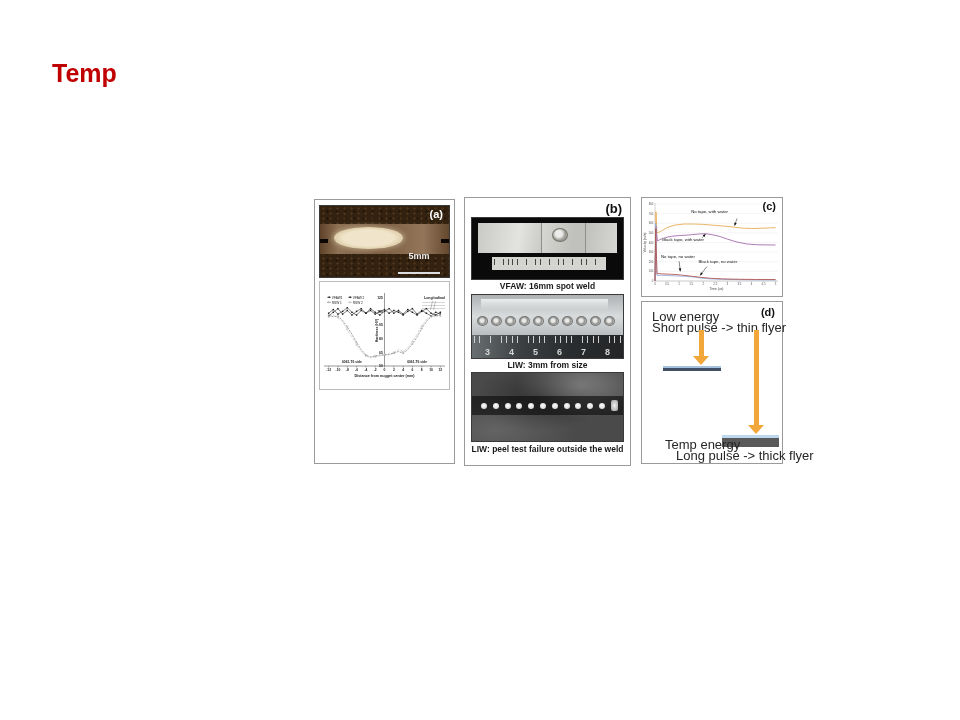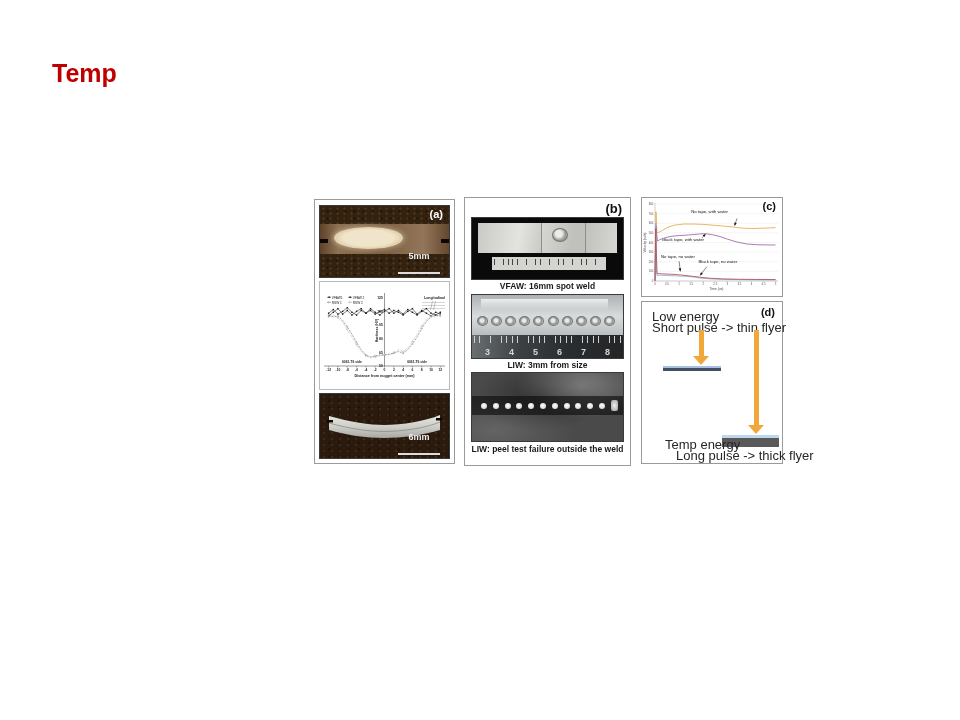--- a/index.html
+++ b/index.html
@@ -247,36 +247,20 @@
           <circle cx="55.19230769230769" cy="74.8974358974359" r="0.6" fill="#fff" stroke="#767676" stroke-width="0.3"></circle>
           <circle cx="64.5" cy="72.16666666666667" r="0.6" fill="#fff" stroke="#767676" stroke-width="0.3"></circle>
           <circle cx="73.8076923076923" cy="70.34615384615384" r="0.6" fill="#fff" stroke="#767676" stroke-width="0.3"></circle>
           <circle cx="83.11538461538461" cy="69.43589743589743" r="0.6" fill="#fff" stroke="#767676" stroke-width="0.3"></circle>
           <circle cx="92.42307692307692" cy="59.42307692307692" r="0.6" fill="#fff" stroke="#767676" stroke-width="0.3"></circle>
           <circle cx="101.73076923076923" cy="43.94871794871795" r="0.6" fill="#fff" stroke="#767676" stroke-width="0.3"></circle>
           <circle cx="111.03846153846153" cy="33.93589743589743" r="0.6" fill="#fff" stroke="#767676" stroke-width="0.3"></circle>
           <circle cx="120.34615384615385" cy="33.02564102564102" r="0.6" fill="#fff" stroke="#767676" stroke-width="0.3"></circle>
         </svg>
     </div>
-    <div class="photo photo-a3">
-      <svg width="129" height="64" viewBox="0 0 129 64">
-        <defs>
-          <linearGradient id="stripGrad" x1="0" y1="0" x2="0" y2="1">
-            <stop offset="0" stop-color="#e6e6e2"></stop>
-            <stop offset="0.5" stop-color="#cfcfc9"></stop>
-            <stop offset="1" stop-color="#a9a9a3"></stop>
-          </linearGradient>
-        </defs>
-        <path d="M9,22 C30,28 50,31 64,31 C82,31 106,27 120,21 L120,36 C104,41 82,44 64,44 C46,44 26,41 9,36 Z" fill="url(#stripGrad)"></path>
-        <path d="M9,29 C30,35 50,37.5 64,37.5 C82,37.5 106,34 120,28" stroke="#8e8e88" stroke-width="0.8" fill="none"></path>
-        <rect x="7" y="26" width="6" height="2.5" fill="#0d0704"></rect>
-        <rect x="116" y="24" width="6" height="2.5" fill="#0d0704"></rect>
-      </svg>
-      <div class="scale-tag">6mm</div>
-    </div>
   </div>
 
   <div class="panel panel-b">
     <span class="p-label b-label">(b)</span>
 
     <div class="photo photo-b1">
       <div class="b1-plate">
         <div class="b1-patch"></div>
         <div class="b1-spot"></div>
       </div>

